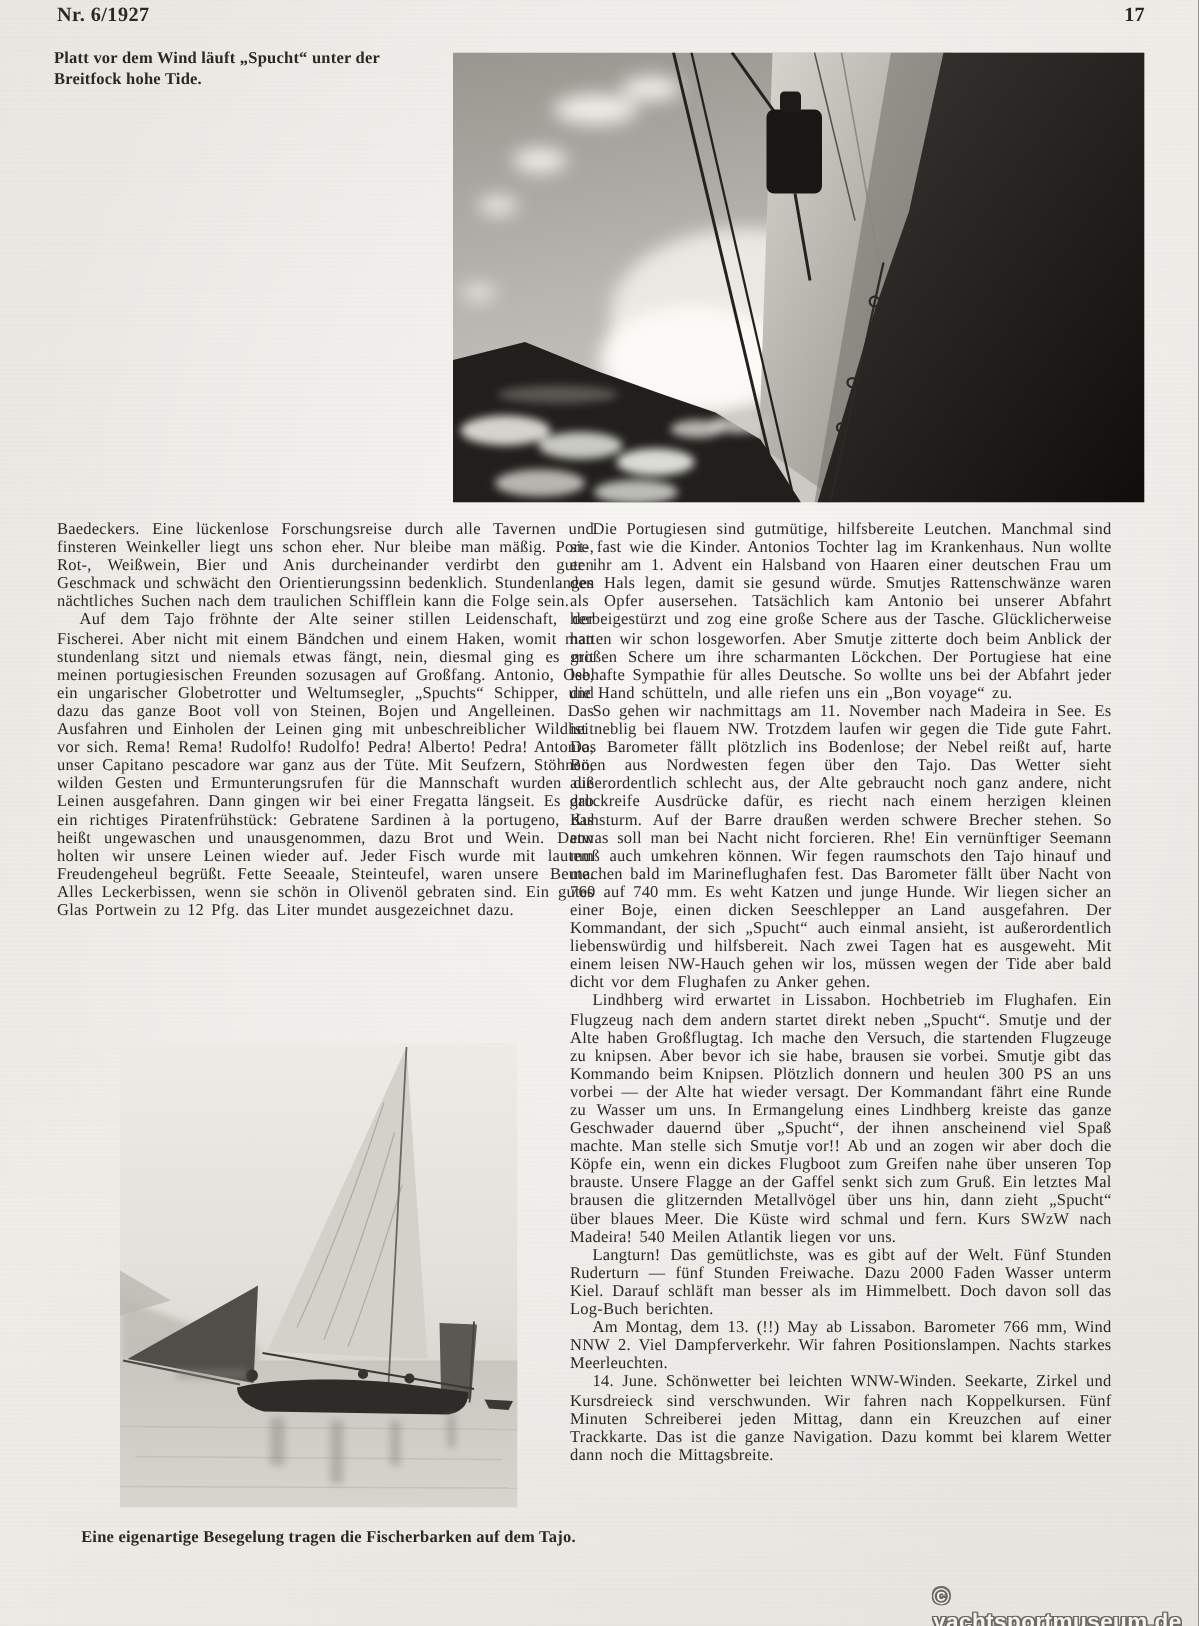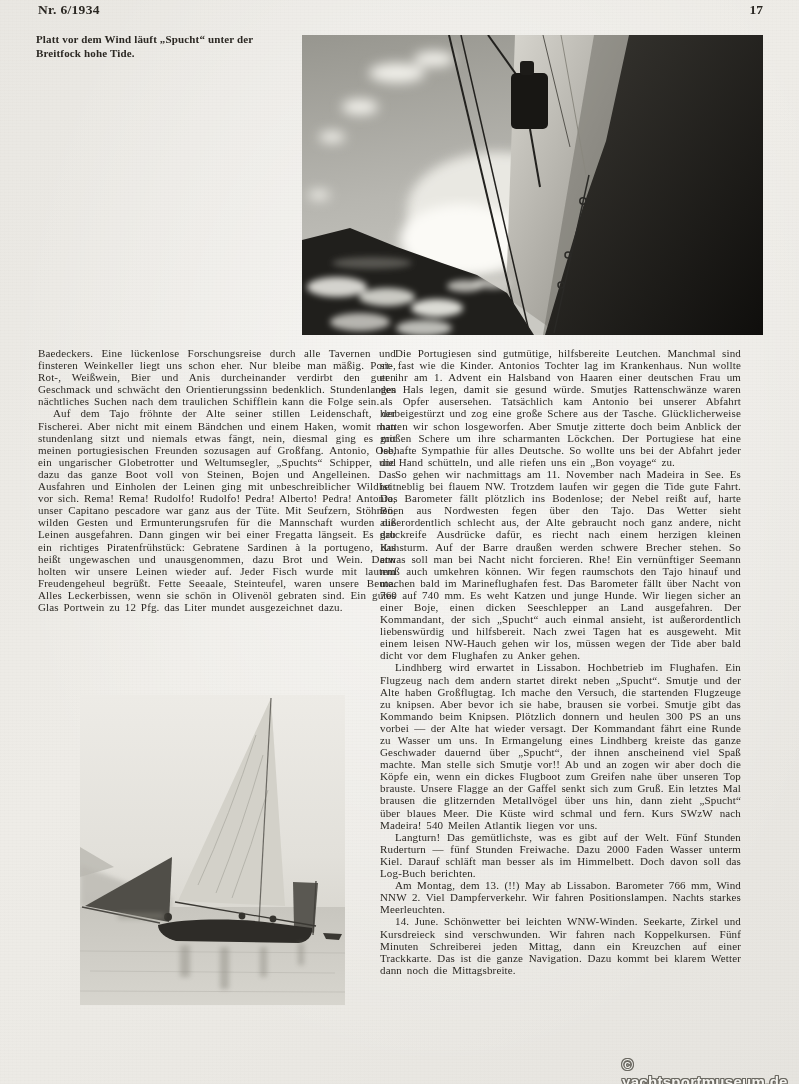--- a/index.html
+++ b/index.html
@@ -38,21 +38,21 @@
     font-size:15px;font-weight:700;letter-spacing:.3px;color:#f4f3ef;
     text-shadow:-1px -1px 0 #6b6962,1px -1px 0 #6b6962,-1px 1px 0 #6b6962,
       1px 1px 0 #6b6962,0 -1px 0 #6b6962,0 1px 0 #6b6962,-1px 0 0 #6b6962,1px 0 0 #6b6962;}
 </style>
 </head>
 <body>
 
 <div class="page">
   <div class="grain"></div>
 
-  <div class="hdr-left">Nr. 6/1934</div>
+  <div class="hdr-left">Nr. 6/1927</div>
   <div class="hdr-right">17</div>
 
   <div class="cap-top">
     <div>Platt vor dem Wind läuft „Spucht“ unter der</div>
     <div>Breitfock hohe Tide.</div>
   </div>
 
   <div class="photo-top">
     <svg viewBox="0 0 461 300" preserveAspectRatio="none">
       <defs>
@@ -176,15 +176,16 @@
       <g filter="url(#b2)" fill="#8a887f" opacity="0.45">
         <rect x="100" y="250" width="10" height="32"></rect>
         <rect x="140" y="252" width="9" height="42"></rect>
         <rect x="180" y="252" width="7" height="30"></rect>
         <rect x="218" y="248" width="6" height="22"></rect>
         <rect x="38" y="218" width="46" height="6"></rect>
       </g>
     </svg>
   </div>
 
+  <div class="cap-bottom">Eine eigenartige Besegelung tragen die Fischerbarken auf dem Tajo.</div>
 
   <div class="watermark">© yachtsportmuseum.de</div>
 </div>
 
 </body></html>

